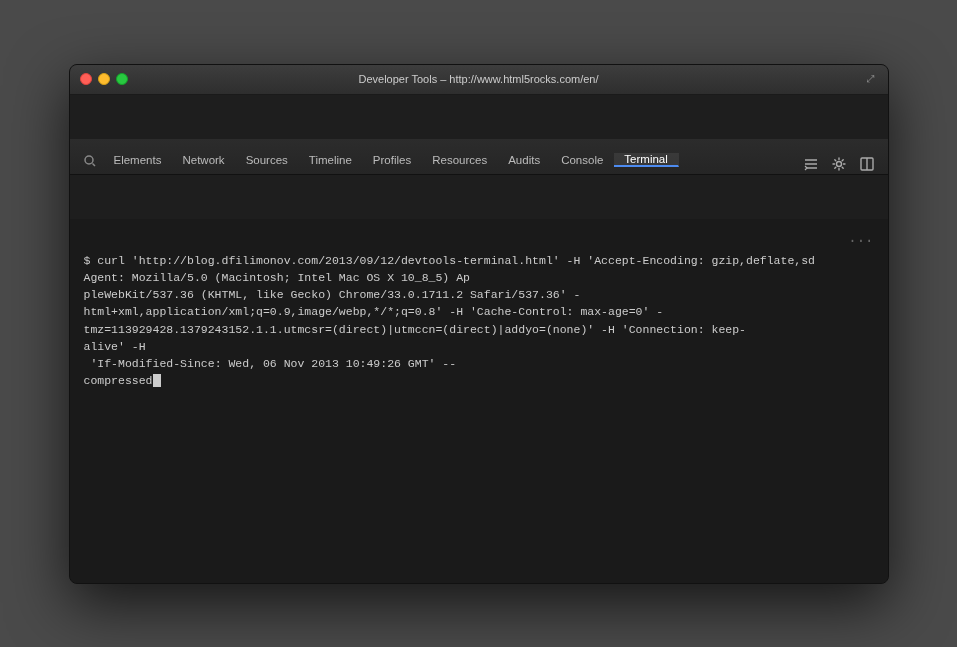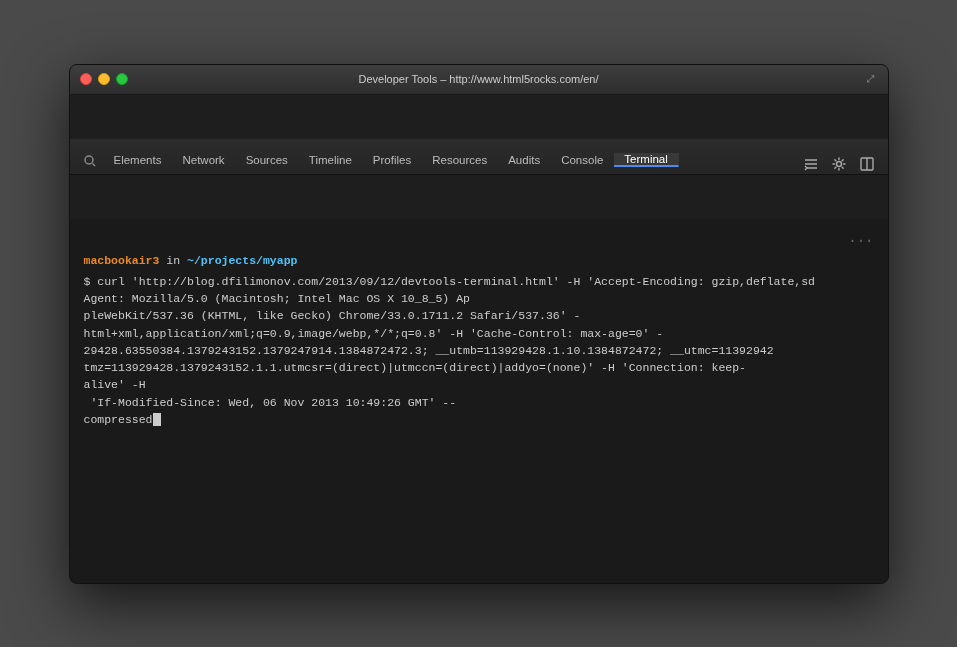--- a/index.html
+++ b/index.html
@@ -268,28 +268,24 @@
       </div>
     </div>
   </div>
 
   <div class="terminal-body">
 
     <div style="overflow:hidden">
       <span class="terminal-dots">···</span>
     </div>
 
-    <div class="prompt-line">
-      <span class="user-host">macbookair3</span><span class="in-text"> in </span><span class="path">~/projects/myapp</span>
-    </div>
 
     <div class="terminal-output">$ curl 'http://blog.dfilimonov.com/2013/09/12/devtools-terminal.html' -H 'Accept-Encoding: gzip,deflate,sd</div>
 
     <div class="terminal-output">Agent: Mozilla/5.0 (Macintosh; Intel Mac OS X 10_8_5) Ap</div>
     <div class="terminal-output">pleWebKit/537.36 (KHTML, like Gecko) Chrome/33.0.1711.2 Safari/537.36' -</div>
     <div class="terminal-output">html+xml,application/xml;q=0.9,image/webp,*/*;q=0.8' -H 'Cache-Control: max-age=0' -</div>
-    <div class="terminal-output">29428.63550384.1379243152.1379247914.1384872472.3; __utmb=113929428.1.10.1384872472; __utmc=11392942</div>
     <div class="terminal-output">tmz=113929428.1379243152.1.1.utmcsr=(direct)|utmccn=(direct)|addyo=(none)' -H 'Connection: keep-</div>
     <div class="terminal-output">alive' -H</div>
     <div class="terminal-output"> 'If-Modified-Since: Wed, 06 Nov 2013 10:49:26 GMT' --</div>
     <div class="terminal-output"><span>compressed</span><span class="cursor"></span></div>
   </div>
 </div>
 
 </body></html>

